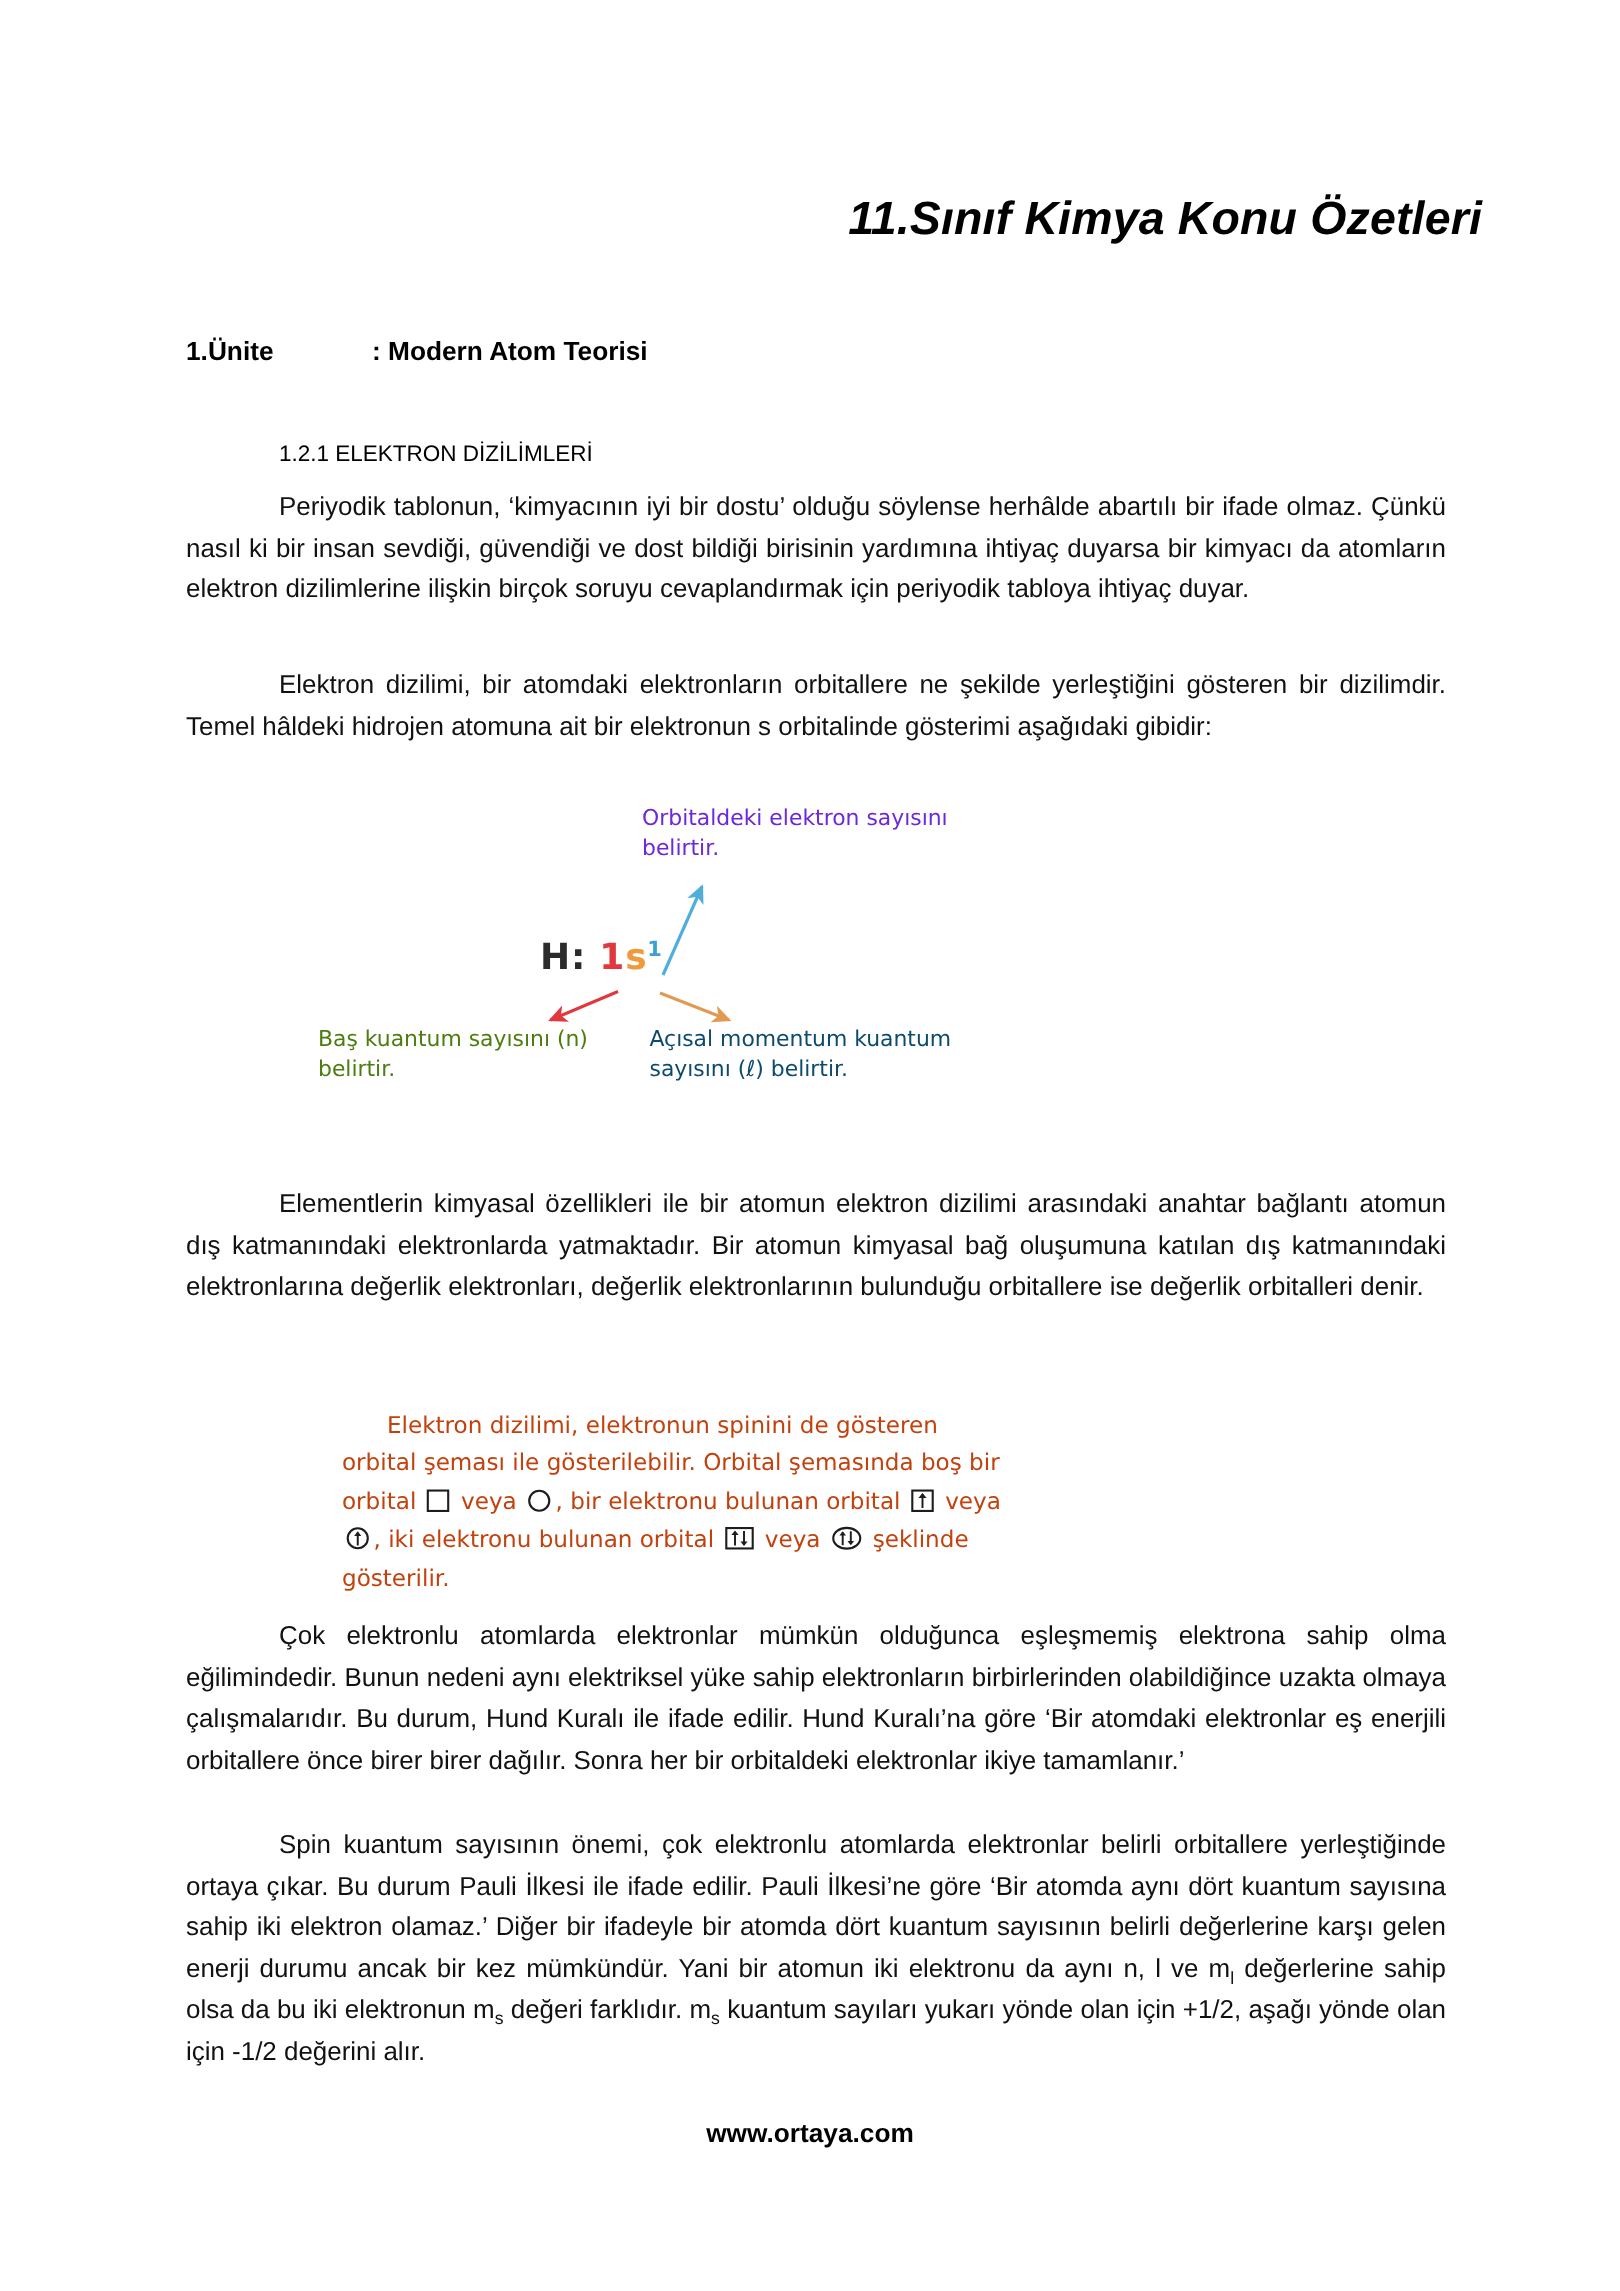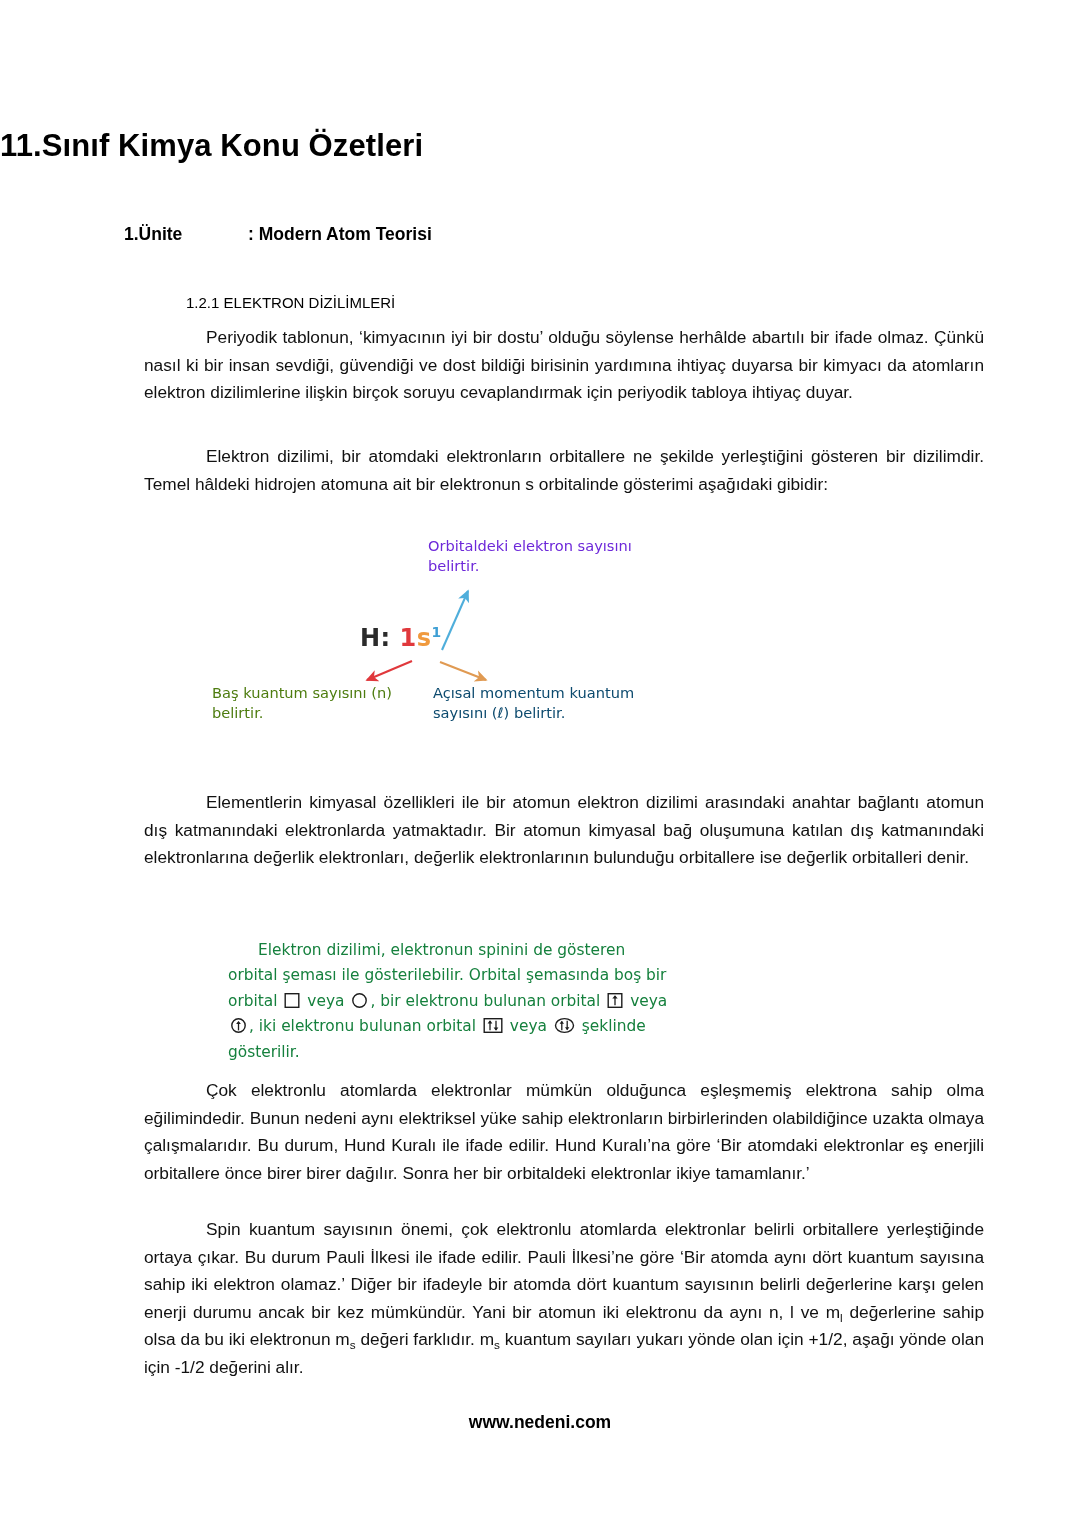--- a/index.html
+++ b/index.html
@@ -17,24 +17,25 @@
     overflow: hidden;
     box-sizing: border-box;
   }
 
   
   .doc-title {
     position: absolute;
     left: 0;
     top: 128px;
     width: 988px;
-    text-align: left;
+    text-align: right;
     font-size: 31px;
     font-weight: bold;
     letter-spacing: 0.1px;
+    font-style: italic;
   }
 
   
   .meta-block {
     position: absolute;
     left: 124px;
     top: 222px;
     width: 840px;
   }
   .meta-row {
@@ -58,21 +59,20 @@
   
   .para {
     position: absolute;
     left: 124px;
     width: 840px;
     font-size: 17.3px;
     line-height: 27.5px;
     text-align: justify;
     text-justify: inter-word;
     color: #111111;
-    margin-left: 20px;
   }
   .para .indent { display: inline-block; width: 62px; }
 
   #para-1 { top: 324px; }
   #para-2 { top: 443px; }
   #para-3 { top: 789px; }
   #para-4 { top: 1077px; }
   #para-5 { top: 1216px; }
 
   sub.qn, sup.qn {
@@ -142,21 +142,21 @@
 
   
   .callout {
     position: absolute;
     left: 228px;
     top: 938px;
     width: 450px;
     font-family: "DejaVu Sans", sans-serif;
     font-size: 15.4px;
     line-height: 25.4px;
-    color: #15803d;
+    color: #c2410c;
   }
   .callout .indent { display: inline-block; width: 30px; }
 
   .orb {
     display: inline-block;
     vertical-align: -3px;
     margin: 0 2px;
   }
 
   
@@ -267,15 +267,15 @@
       <path d="M13.2,13.2 L15.4,10.3 L11.0,10.3 Z" fill="#1d1d1d"></path>
     </svg>
 
     <span>şeklinde gösterilir.</span>
   </div>
 
   <div class="para" id="para-4"><span class="indent"></span><span>Çok elektronlu atomlarda elektronlar mümkün olduğunca eşleşmemiş elektrona sahip olma eğilimindedir. Bunun nedeni aynı elektriksel yüke sahip elektronların birbirlerinden olabildiğince uzakta olmaya çalışmalarıdır. Bu durum, Hund Kuralı ile ifade edilir. Hund Kuralı’na göre ‘Bir atomdaki elektronlar eş enerjili orbitallere önce birer birer dağılır. Sonra her bir orbitaldeki elektronlar ikiye tamamlanır.’</span></div>
 
   <div class="para" id="para-5"><span class="indent"></span><span>Spin kuantum sayısının önemi, çok elektronlu atomlarda elektronlar belirli orbitallere yerleştiğinde ortaya çıkar. Bu durum Pauli İlkesi ile ifade edilir. Pauli İlkesi’ne göre ‘Bir atomda aynı dört kuantum sayısına sahip iki elektron olamaz.’ Diğer bir ifadeyle bir atomda dört kuantum sayısının belirli değerlerine karşı gelen enerji durumu ancak bir kez mümkündür. Yani bir atomun iki elektronu da aynı n, l ve m</span><sub class="qn">l</sub><span> değerlerine sahip olsa da bu iki elektronun m</span><sub class="qn">s</sub><span> değeri farklıdır. m</span><sub class="qn">s</sub><span> kuantum sayıları yukarı yönde olan için +1/2, aşağı yönde olan için -1/2 değerini alır.</span></div>
 
-  <div class="footer">www.nedeni.com</div>
+  <div class="footer">www.ortaya.com</div>
 
 </div>
 
 </body></html>

